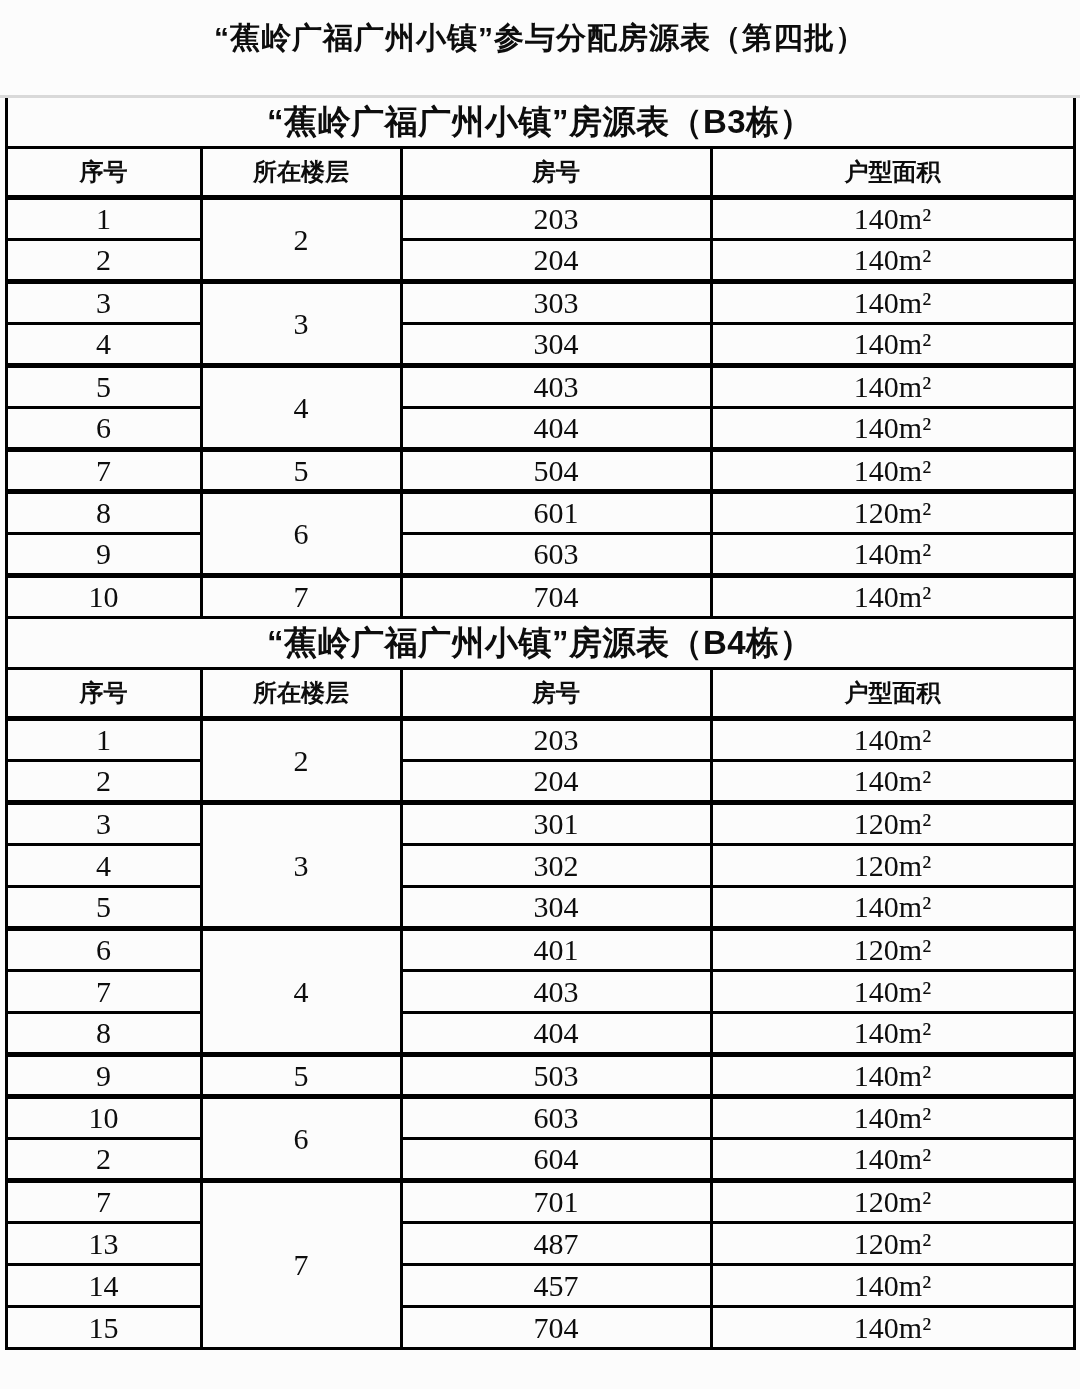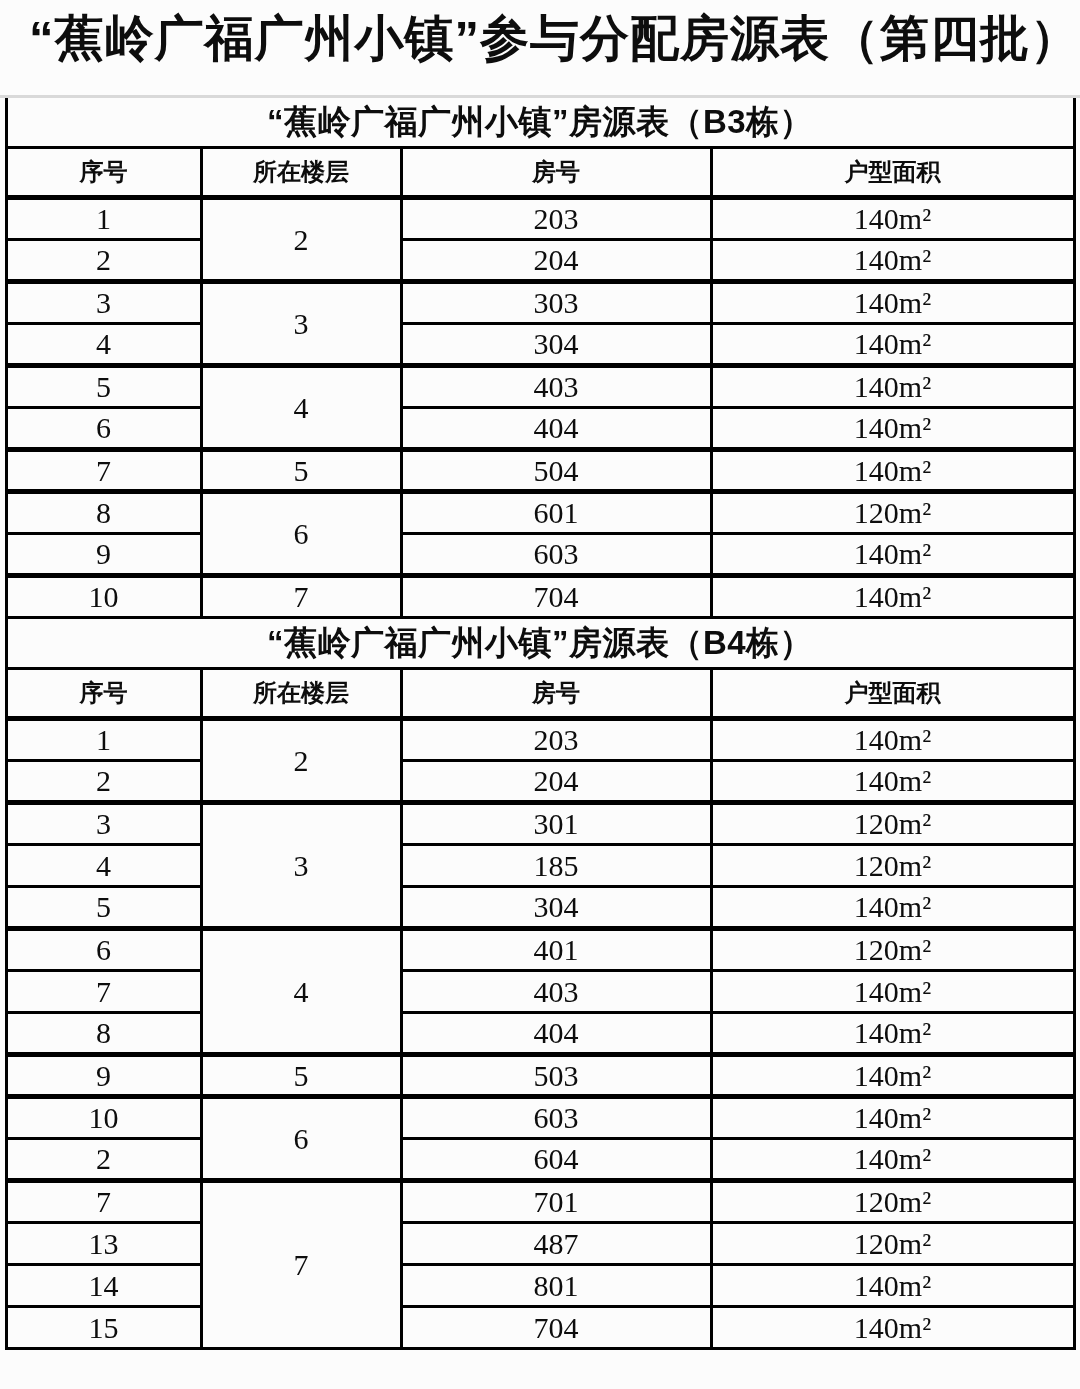--- a/index.html
+++ b/index.html
@@ -6,22 +6,22 @@
     margin: 0;
     padding: 0;
     width: 1080px;
     height: 1389px;
     background: #fcfcfc;
     color: #0d0d0d;
     font-family: "Liberation Sans", sans-serif;
   }
   .page-title {
     margin: 14px 0 0 0;
-    text-align: right;
-    font-size: 49px;
+    text-align: center;
+    font-size: 30px;
     font-weight: 700;
     letter-spacing: 1px;
     line-height: 48px;
   }
   .top-divider {
     margin-top: 33px;
     height: 3px;
     width: 100%;
     background: #d9d9d9;
   }
@@ -186,21 +186,21 @@
         <td class="num area">140m²</td>
       </tr>
       <tr class="data-row group-start">
         <td class="num seq">3</td>
         <td class="num floor" rowspan="3">3</td>
         <td class="num room">301</td>
         <td class="num area">120m²</td>
       </tr>
       <tr class="data-row">
         <td class="num seq">4</td>
-        <td class="num room">185</td>
+        <td class="num room">302</td>
         <td class="num area">120m²</td>
       </tr>
       <tr class="data-row">
         <td class="num seq">5</td>
         <td class="num room">304</td>
         <td class="num area">140m²</td>
       </tr>
       <tr class="data-row group-start">
         <td class="num seq">6</td>
         <td class="num floor" rowspan="3">4</td>
@@ -240,21 +240,21 @@
         <td class="num room">701</td>
         <td class="num area">120m²</td>
       </tr>
       <tr class="data-row">
         <td class="num seq">13</td>
         <td class="num room">487</td>
         <td class="num area">120m²</td>
       </tr>
       <tr class="data-row">
         <td class="num seq">14</td>
-        <td class="num room">801</td>
+        <td class="num room">457</td>
         <td class="num area">140m²</td>
       </tr>
       <tr class="data-row">
         <td class="num seq">15</td>
         <td class="num room">704</td>
         <td class="num area">140m²</td>
       </tr>
     </tbody>
 </table>
 

